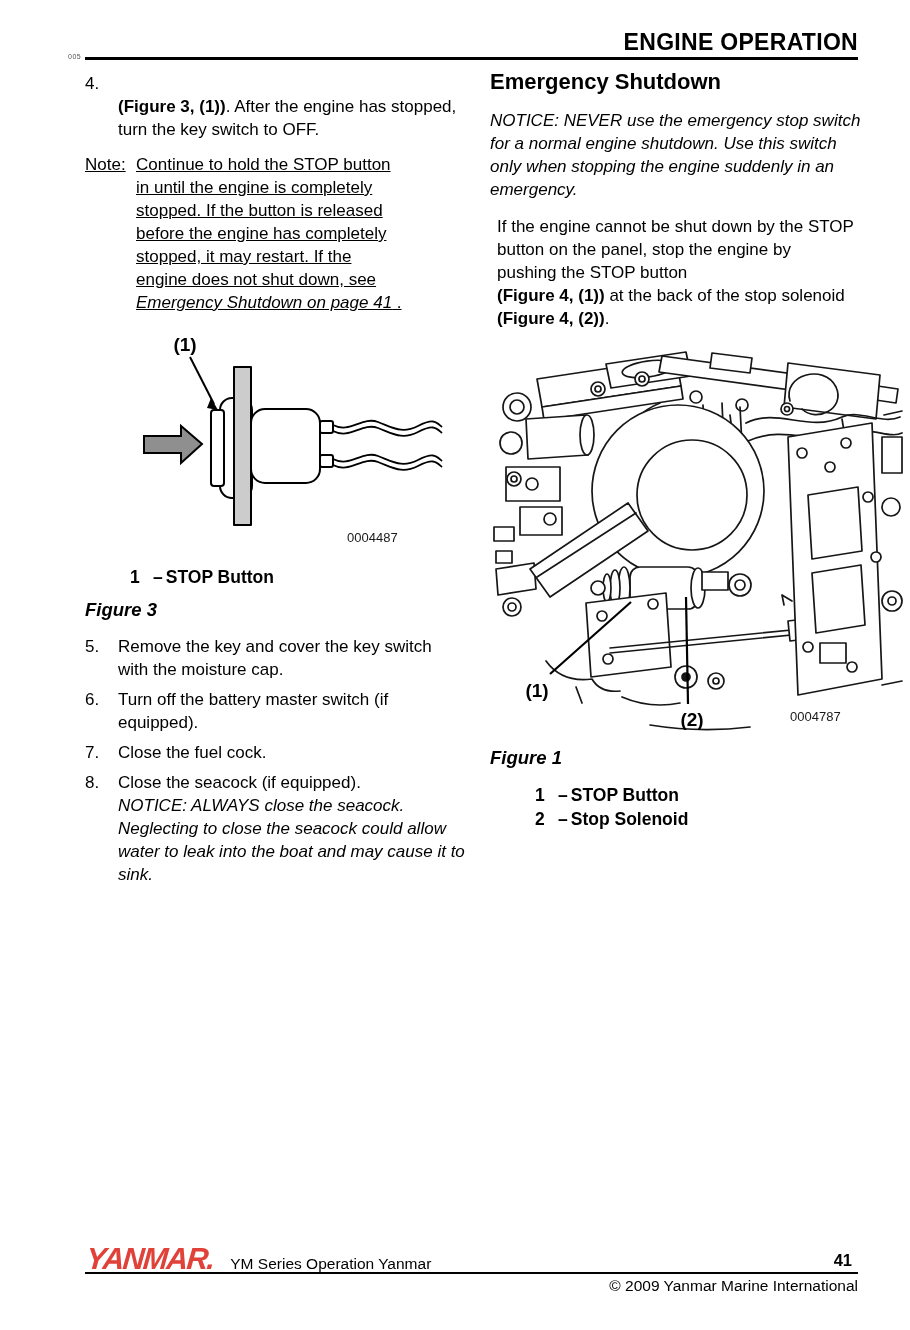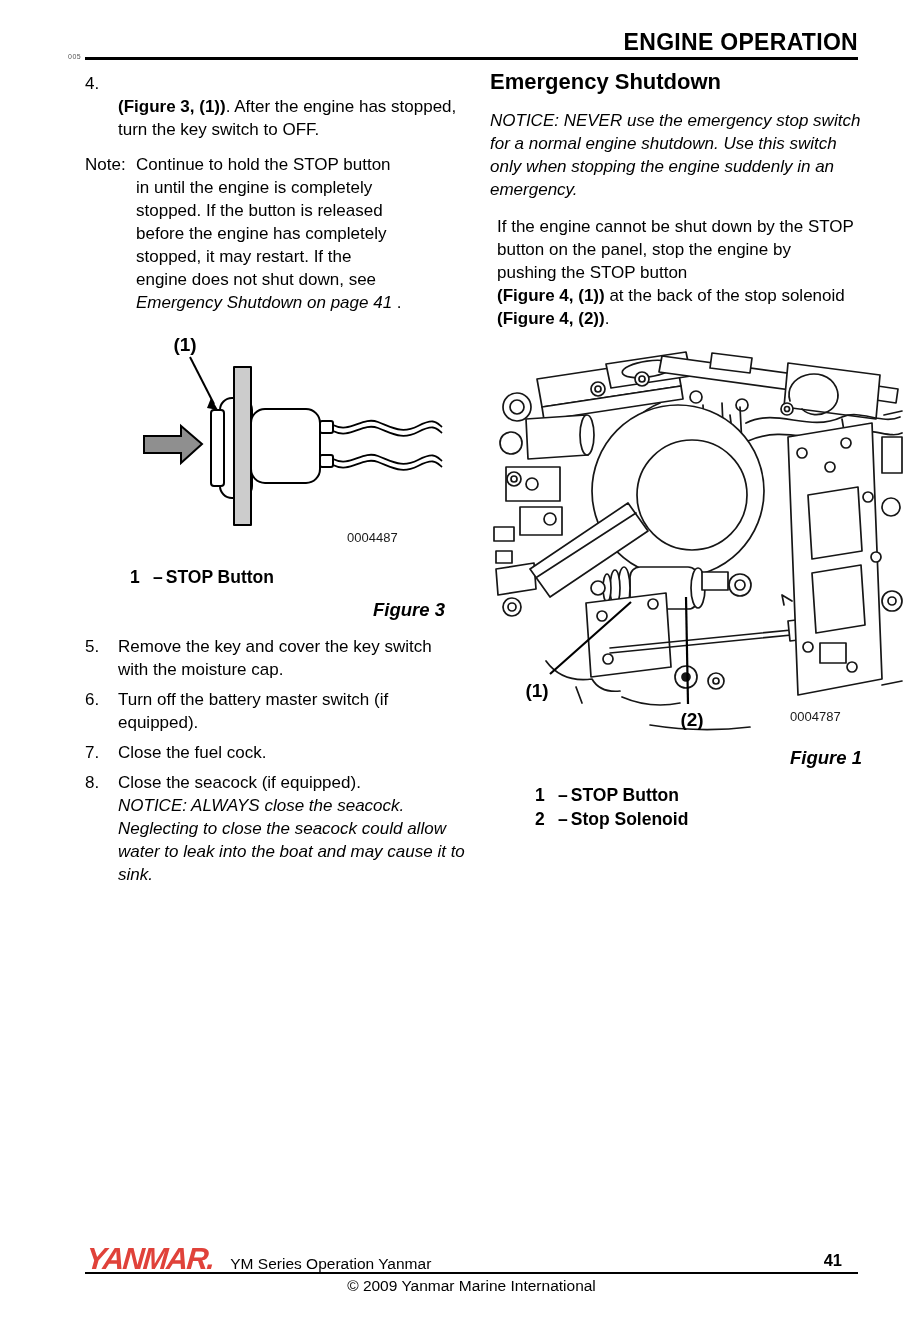--- a/index.html
+++ b/index.html
@@ -13,49 +13,49 @@
   .print-mark   { position:absolute; left:68px; top:53px; font-size:7px; color:#555; letter-spacing:.5px; }
   
   .left-col  { position:absolute; left:85px;  top:72px; width:380px; font-size:17px; line-height:23px; }
   .right-col { position:absolute; left:490px; top:70px; width:372px; font-size:17px; line-height:23px; }
   .list-item { display:flex; margin-bottom:7px; }
   .li-num  { width:33px; flex:none; }
   .li-text { flex:1; }
   .bold   { font-weight:bold; }
   .italic { font-style:italic; }
   .block-notice { display:block; font-style:italic; }
-  .note-row   { display:flex; margin-top:12px; }
+  .note-row   { display:flex; margin-top:12px;text-decoration:underline; }
   .note-label { width:51px; flex:none; }
   .note-text  { width:268px; }
   
   .fig3-wrap { position:relative; height:235px; margin-top:16px; width:380px; }
   .fig3-wrap svg { position:absolute; left:45px; top:0; }
   .fig4-wrap { position:relative; height:392px; margin-top:15px; width:372px; }
   .fig4-wrap svg { position:absolute; left:0; top:0; }
   .legend-row { display:flex; margin-left:45px; font-weight:bold; font-size:17.5px; line-height:24px; }
   .lg-num  { width:23px; flex:none; }
   .lg-dash { margin-right:3px; flex:none; }
-  .fig-caption { text-align:right; font-weight:bold; font-style:italic; font-size:18.5px; margin:9px 0 14px; }
+  .fig-caption { text-align:left; font-weight:bold; font-style:italic; font-size:18.5px; margin:9px 0 14px; }
   .cap3 { width:360px; }
   .cap4 { width:372px; }
   
   .col-heading { font-size:22px; font-weight:bold; margin:0 0 16px 0; }
   .notice-para { font-style:italic; margin:0 0 14px 0; }
   .body-para   { margin:7px; }
   
   .svg-callout { font:bold 19px "Liberation Sans", sans-serif; fill:#000; }
   .svg-code    { font:13px "Liberation Sans", sans-serif; fill:#1a1a1a; }
   
   .footer-row  { position:absolute; left:85px; right:52px; top:1242px; height:30px; display:flex; align-items:baseline; }
   .yanmar-logo { font-size:30px; font-weight:bold; font-style:italic; letter-spacing:-1.5px;
                  transform:skewX(-5deg) scaleY(1.02); transform-origin:left bottom; display:inline-block; color:#e0423a; }
   .manual-title { font-size:15.5px; margin-left:18px; }
-  .page-number  { position:absolute; right:16px; bottom:2px; font-size:16.5px; font-weight:bold; }
+  .page-number  { position:absolute; right:6px; bottom:2px; font-size:16.5px; font-weight:bold; }
   .footer-rule { position:absolute; left:85px; right:52px; top:1272px; height:2px; background:#000; }
-  .copyright   { position:absolute; left:85px; right:52px; top:1277px; text-align:center; font-size:15.5px; }
+  .copyright   { position:absolute; left:85px; right:52px; top:1277px; text-align:right; font-size:15.5px; }
 </style>
 </head>
 <body>
 
 <div class="page">
 
   <div class="print-mark">005</div>
   <div class="header-title">ENGINE OPERATION</div>
   <div class="header-rule"></div>
 

